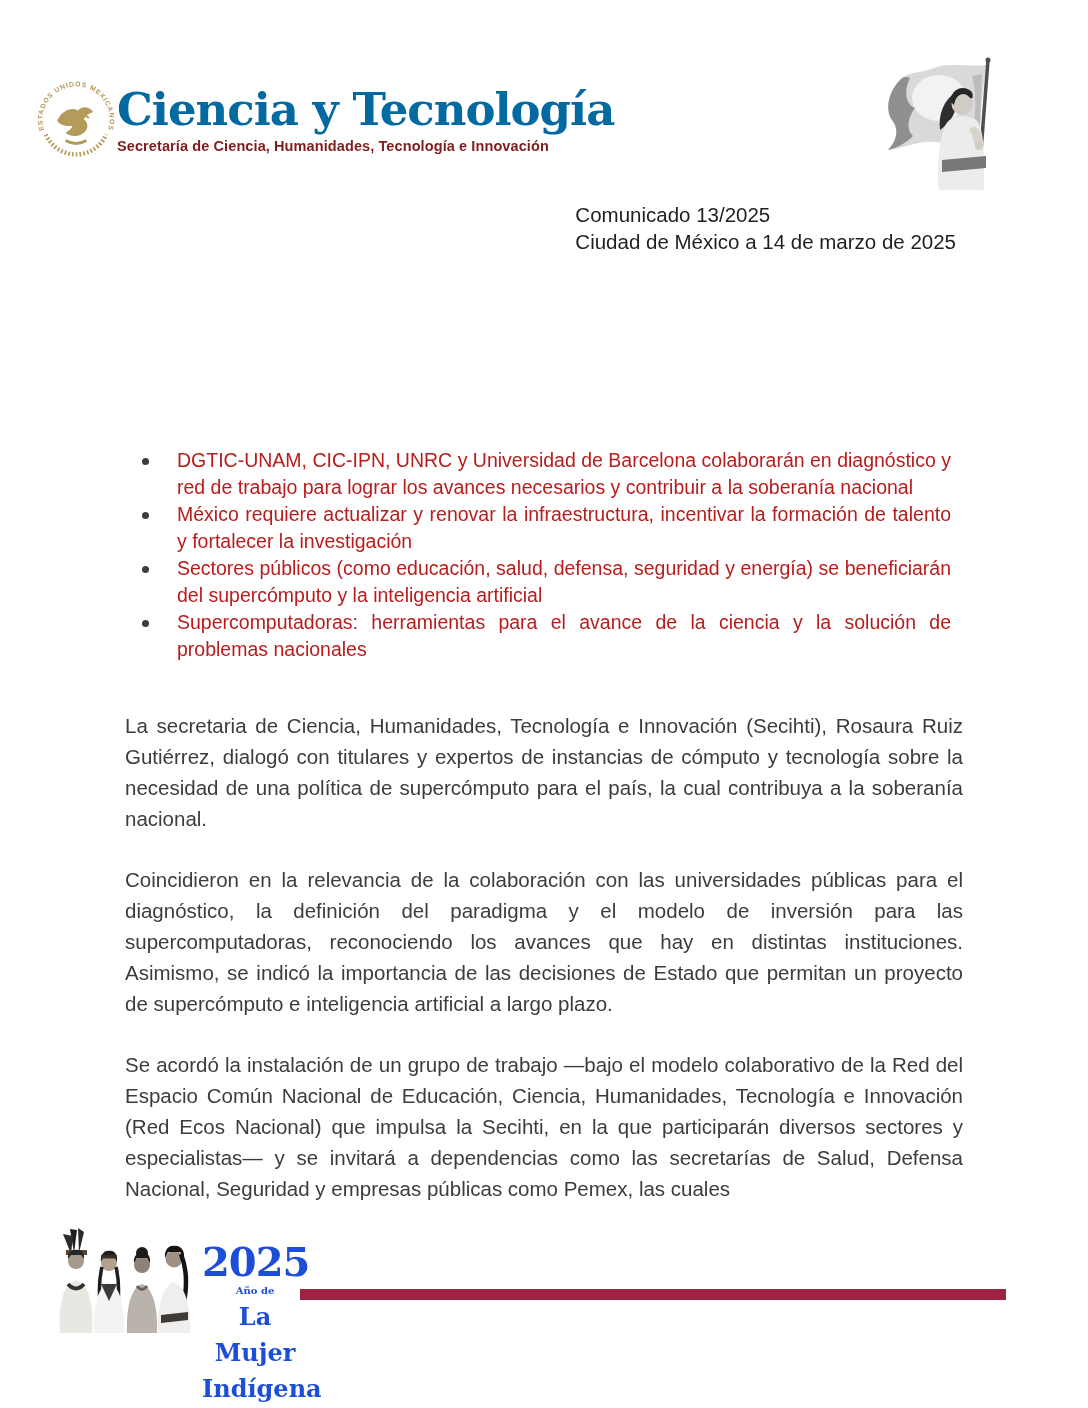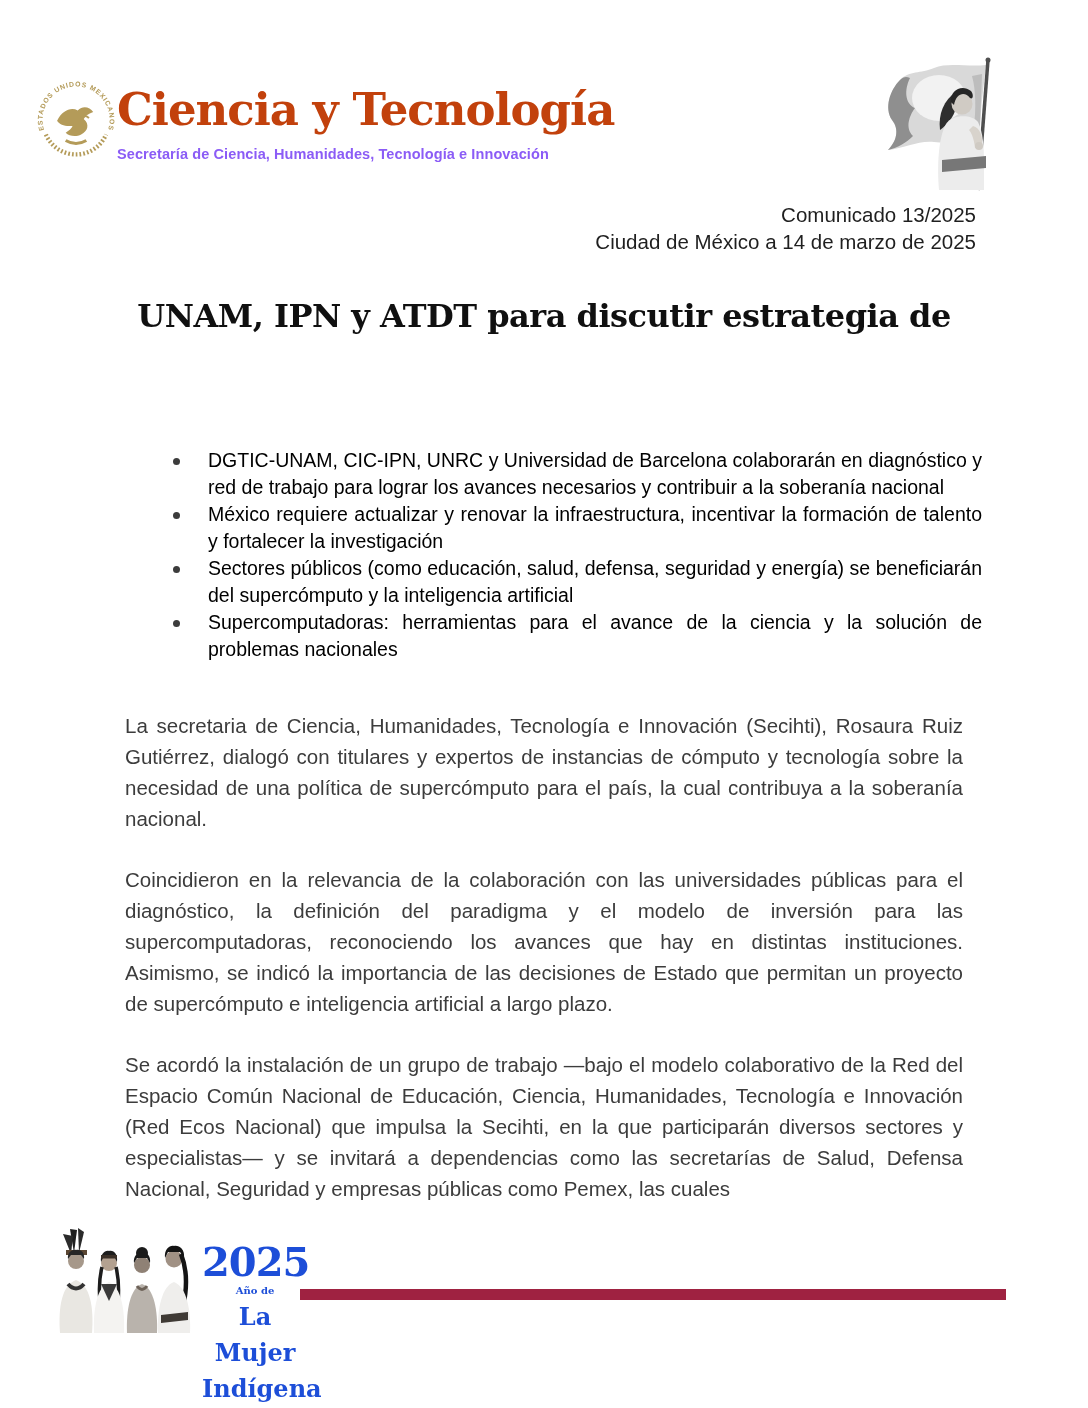--- a/index.html
+++ b/index.html
@@ -1,35 +1,35 @@
 <!DOCTYPE html>
 <html><head>
 <meta charset="utf-8">
 <style>
   html,body{margin:0;padding:0;background:#ffffff;}
   body{width:1088px;height:1408px;position:relative;font-family:"Liberation Sans",sans-serif;color:#3c3c3c;overflow:hidden;}
 
   
   .seal{position:absolute;left:33px;top:75px;width:86px;height:88px;}
   .brand{position:absolute;left:117px;top:84px;width:560px;}
-  .wordmark{font-family:"DejaVu Serif","Liberation Serif",serif;font-weight:700;font-size:45px;line-height:52px;color:#c2410c;letter-spacing:-1px;white-space:nowrap;}
-  .brand-sub{margin-top:10px;font-size:14.5px;font-weight:700;color:#8b5cf6;letter-spacing:0.1px;white-space:nowrap;}
+  .wordmark{font-family:"DejaVu Serif","Liberation Serif",serif;font-weight:700;font-size:45px;line-height:52px;color:#0369a1;letter-spacing:-1px;white-space:nowrap;}
+  .brand-sub{margin-top:2px;font-size:14.5px;font-weight:700;color:#7f1d1d;letter-spacing:0.1px;white-space:nowrap;}
   .flag-art{position:absolute;left:876px;top:56px;width:140px;height:138px;}
 
   
-  .meta{position:absolute;top:201px;right:112px;text-align:right;font-size:20.5px;line-height:27px;color:#1f1f1f;}
+  .meta{position:absolute;top:201px;right:132px;font-size:20.5px;line-height:27px;color:#1f1f1f;}
 
   
   .doc-title{position:absolute;left:125px;top:295px;width:838px;text-align:center;
     font-family:"DejaVu Serif","Liberation Serif",serif;font-weight:700;font-size:32px;line-height:42px;
     color:#101010;letter-spacing:-0.5px;}
 
   
-  .bullets{position:absolute;left:142px;top:447px;width:840px;margin:0;padding:0;list-style:none;
-    font-size:19.5px;line-height:27px;color:#000000;}
+  .bullets{position:absolute;left:111px;top:447px;width:840px;margin:0;padding:0;list-style:none;
+    font-size:19.5px;line-height:27px;color:#b91c1c;}
   .bullets li{position:relative;padding-left:66px;text-align:justify;margin:0;}
   .bullets li::before{content:"";position:absolute;left:31px;top:11px;width:7px;height:7px;border-radius:50%;background:#3c3c3c;}
 
   
   .body-copy{position:absolute;left:125px;top:710px;width:838px;font-size:20.5px;line-height:31px;color:#3c3c3c;}
   .body-copy p{margin:0 0 30px 0;text-align:justify;}
 
   
   .footer-women{position:absolute;left:50px;top:1227px;width:152px;height:106px;}
   .footer-year-block{position:absolute;left:202px;top:1241px;width:106px;text-align:center;color:#1d4ed8;
@@ -80,21 +80,20 @@
     <path d="M97 70 C 104 72 107 80 106 90 L 99 92 C 98 82 95 76 93 74 Z" fill="#d8d3cc"></path>
     <circle cx="103" cy="90" r="4" fill="#cfcac3"></circle>
   </svg>
 
   <div class="meta">
     <div>Comunicado 13/2025</div>
     <div>Ciudad de México a 14 de marzo de 2025</div>
   </div>
 
   <div class="doc-title">
-    <div>UNAM, IPN y ATDT para discutir estrategia de</div>
   </div>
 
   <ul class="bullets">
     <li>DGTIC-UNAM, CIC-IPN, UNRC y Universidad de Barcelona colaborarán en diagnóstico y red de trabajo para lograr los avances necesarios y contribuir a la soberanía nacional</li>
     <li>México requiere actualizar y renovar la infraestructura, incentivar la formación de talento y fortalecer la investigación</li>
     <li>Sectores públicos (como educación, salud, defensa, seguridad y energía) se beneficiarán del supercómputo y la inteligencia artificial</li>
     <li>Supercomputadoras: herramientas para el avance de la ciencia y la solución de problemas nacionales</li>
   </ul>
 
   <div class="body-copy">

